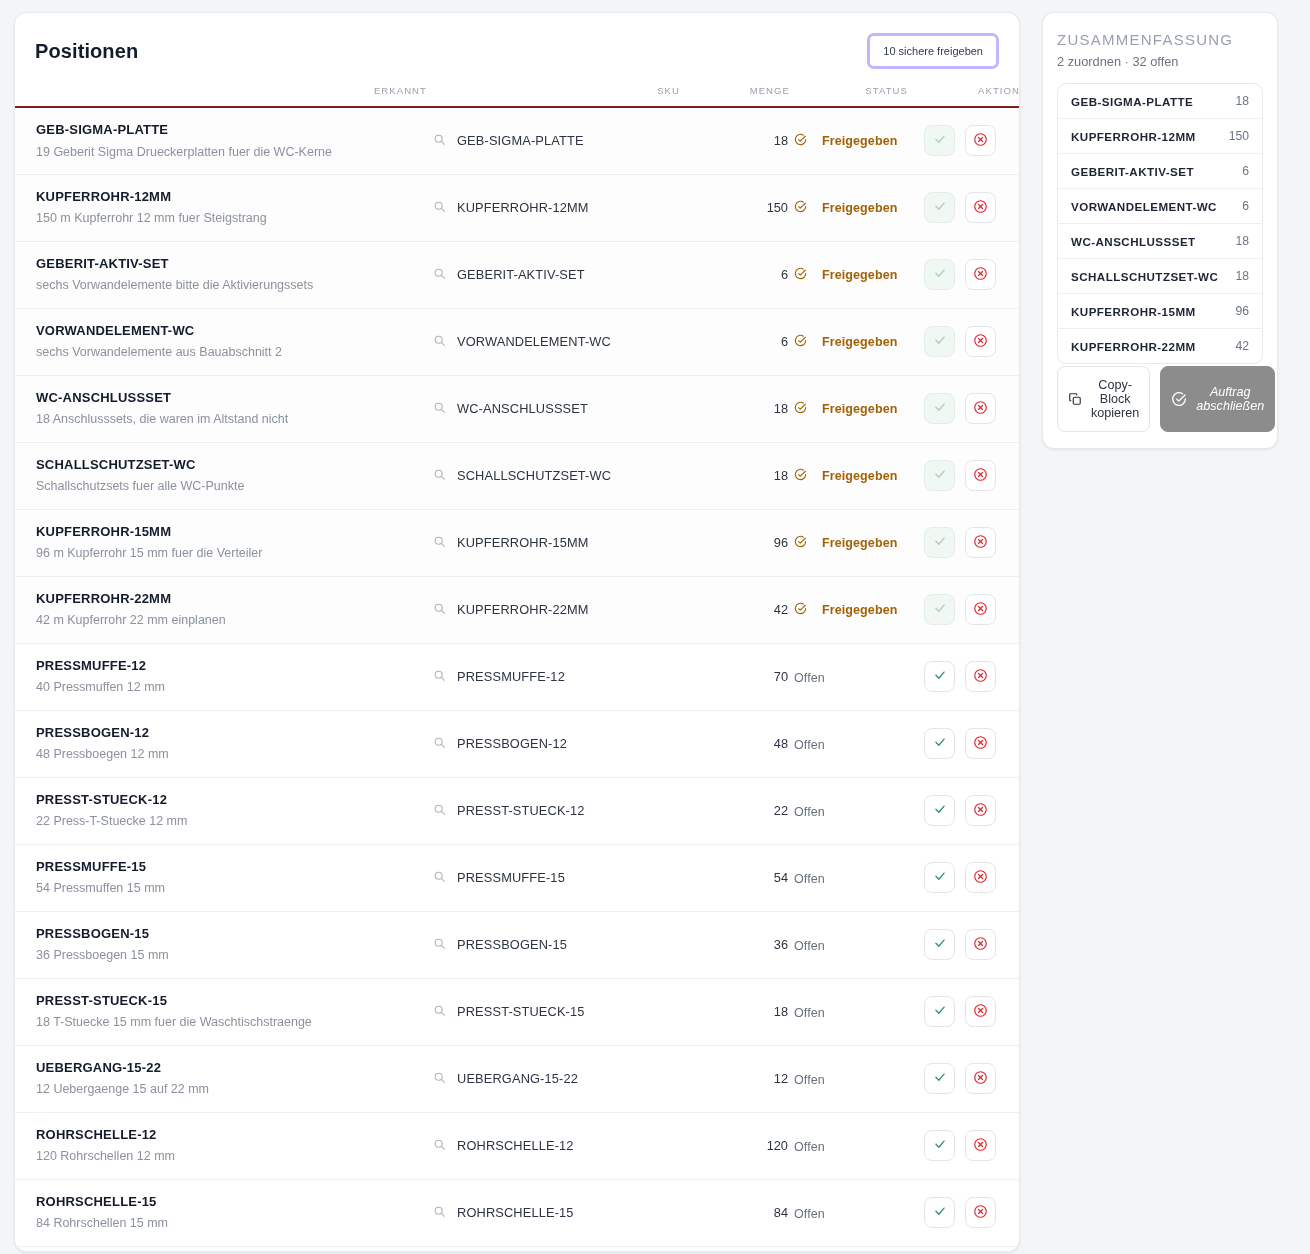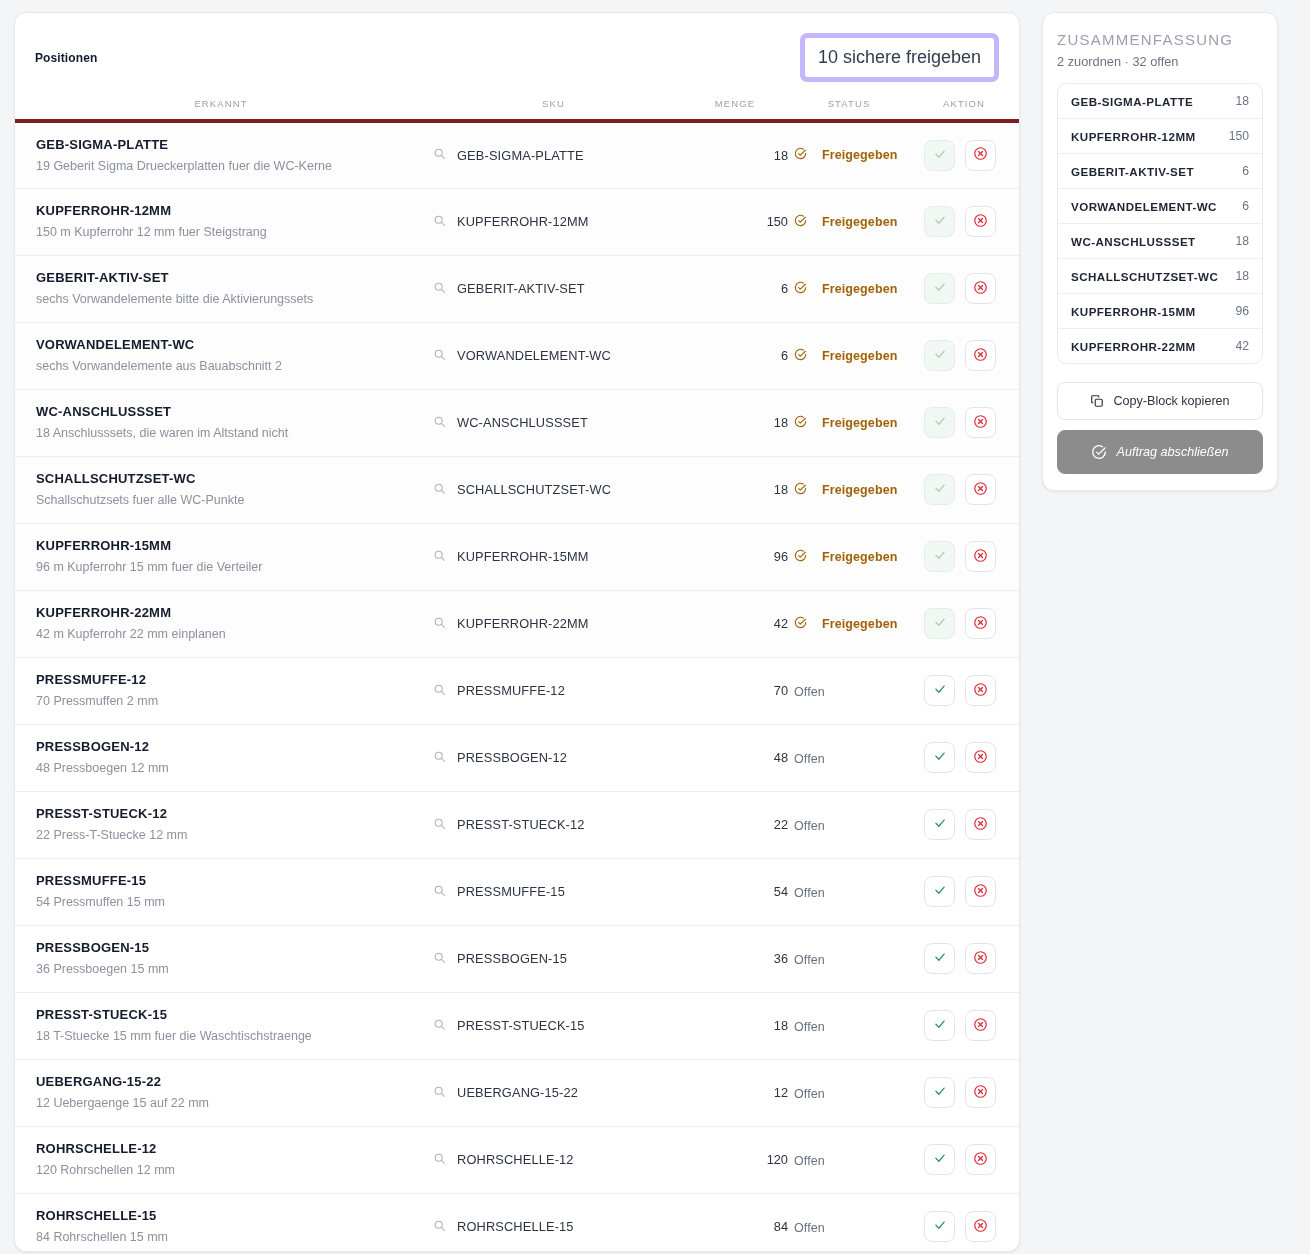--- a/index.html
+++ b/index.html
@@ -31,52 +31,52 @@
     overflow: hidden;
     flex: 0 0 auto;
   }
   .card-head {
     display: flex;
     align-items: center;
     justify-content: space-between;
     padding: 20px 20px 16px 20px;
   }
   .card-title {
-    font-size: 12px;
+    font-size: 20px;
     font-weight: 700;
     color: #141b2d;
     letter-spacing: 0.1px;
   }
   .release-btn {
     font-family: "Liberation Sans", sans-serif;
-    font-size: 18px;
+    font-size: 11px;
     color: #333c4e;
     background: #ffffff;
-    border: 5px solid #c4b5fd;
+    border: 3px solid #c4b5fd;
     border-radius: 7px;
     padding: 9px 13px;
     cursor: pointer;
     white-space: nowrap;
   }
 
   
   table.positions {
     width: 100%;
     border-collapse: collapse;
     table-layout: fixed;
   }
   table.positions th {
     font-size: 9.5px;
     font-weight: 400;
     letter-spacing: 1.1px;
     color: #9aa0ad;
     text-transform: uppercase;
-    text-align: center;
+    text-align: right;
     padding: 0 0 10px 0;
-    border-bottom: 4px solid #7f1d1d;
+    border-bottom: 2px solid #7f1d1d;
   }
   th.col-erkannt { width: 412px; padding-left: 21px; }
   th.col-sku     { width: 253px; }
   th.col-menge   { width: 110px; text-align: right; }
   th.col-status  { width: 118px; padding-left: 4px;}
   th.col-aktion  { width: 112px; padding-left: 16px; margin-left: 16px;}
 
   tr.row td { border-bottom: 1px solid #edeff2; vertical-align: middle; height: 67px; }
   tr.row.released td { background: #fcfdfc; }
   tr.row:last-child td { border-bottom: 1px solid #edeff2; }
@@ -176,21 +176,21 @@
   .summary-row:last-child { border-bottom: none; }
   .summary-sku {
     font-size: 11.6px;
     font-weight: 700;
     color: #1d2433;
     letter-spacing: 0.45px;
     white-space: nowrap;
   }
   .summary-qty { font-size: 12.2px; color: #6c7482; }
 
-  .summary-actions { margin-top: 18px; display: flex; flex-direction: column; gap: 10px; }
+  .summary-actions { margin-top: 2px; display: flex; flex-direction: row; gap: 10px; }
   .side-btn {
     font-family: "Liberation Sans", sans-serif;
     display: flex;
     align-items: center;
     justify-content: center;
     gap: 9px;
     width: 100%;
     padding: 11px 10px;
     font-size: 12.6px;
     color: #2c3442;
@@ -539,21 +539,21 @@
                       <path d="M8.8 8.8l6.4 6.4"></path>
                       <path d="M15.2 8.8l-6.4 6.4"></path>
                     </svg></span>
                 </button>
               </div>
             </td>
           </tr>
           <tr class="row">
             <td class="cell-erkannt">
               <div class="item-name">PRESSMUFFE-12</div>
-              <div class="item-desc">70 Pressmuffen 2 mm</div>
+              <div class="item-desc">40 Pressmuffen 12 mm</div>
             </td>
             <td class="cell-sku">
               <div class="sku-wrap">
                 <span class="sku-icon"><svg width="13" height="13" viewBox="0 0 24 24" fill="none" stroke="currentColor" stroke-width="2" stroke-linecap="round">
                     <circle cx="10.5" cy="10.5" r="6.5"></circle>
                     <path d="M16 16l5 5"></path>
                   </svg></span>
                 <span class="sku-text">PRESSMUFFE-12</span>
               </div>
             </td>

